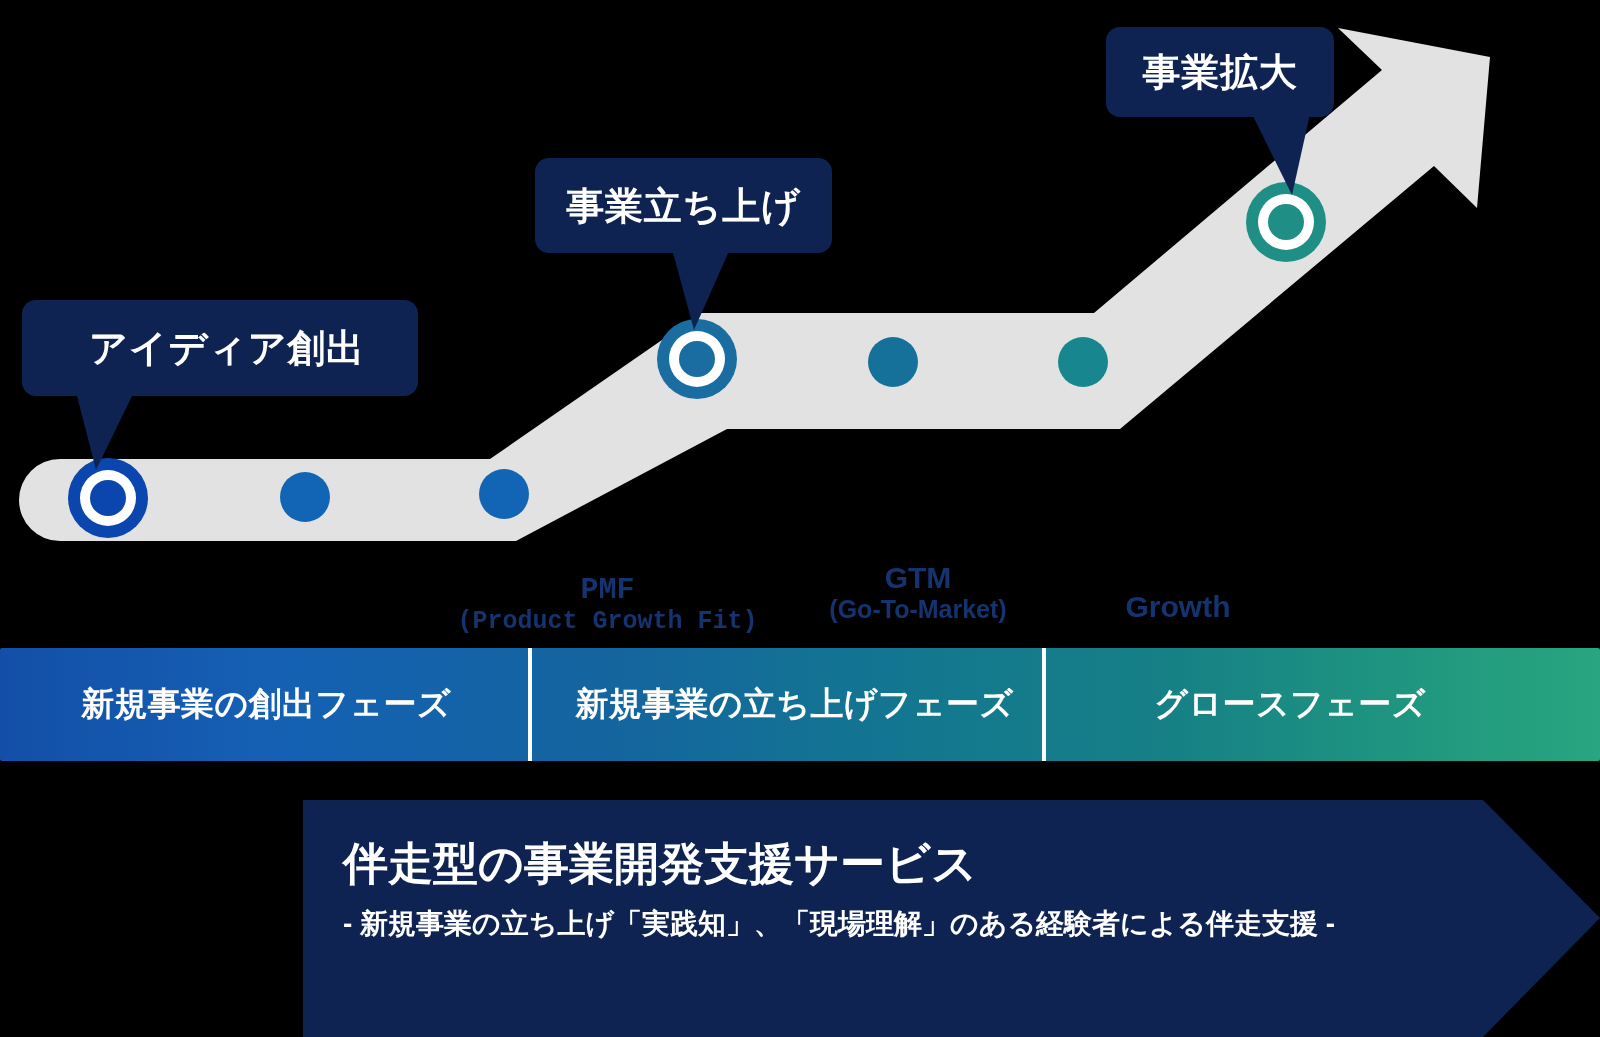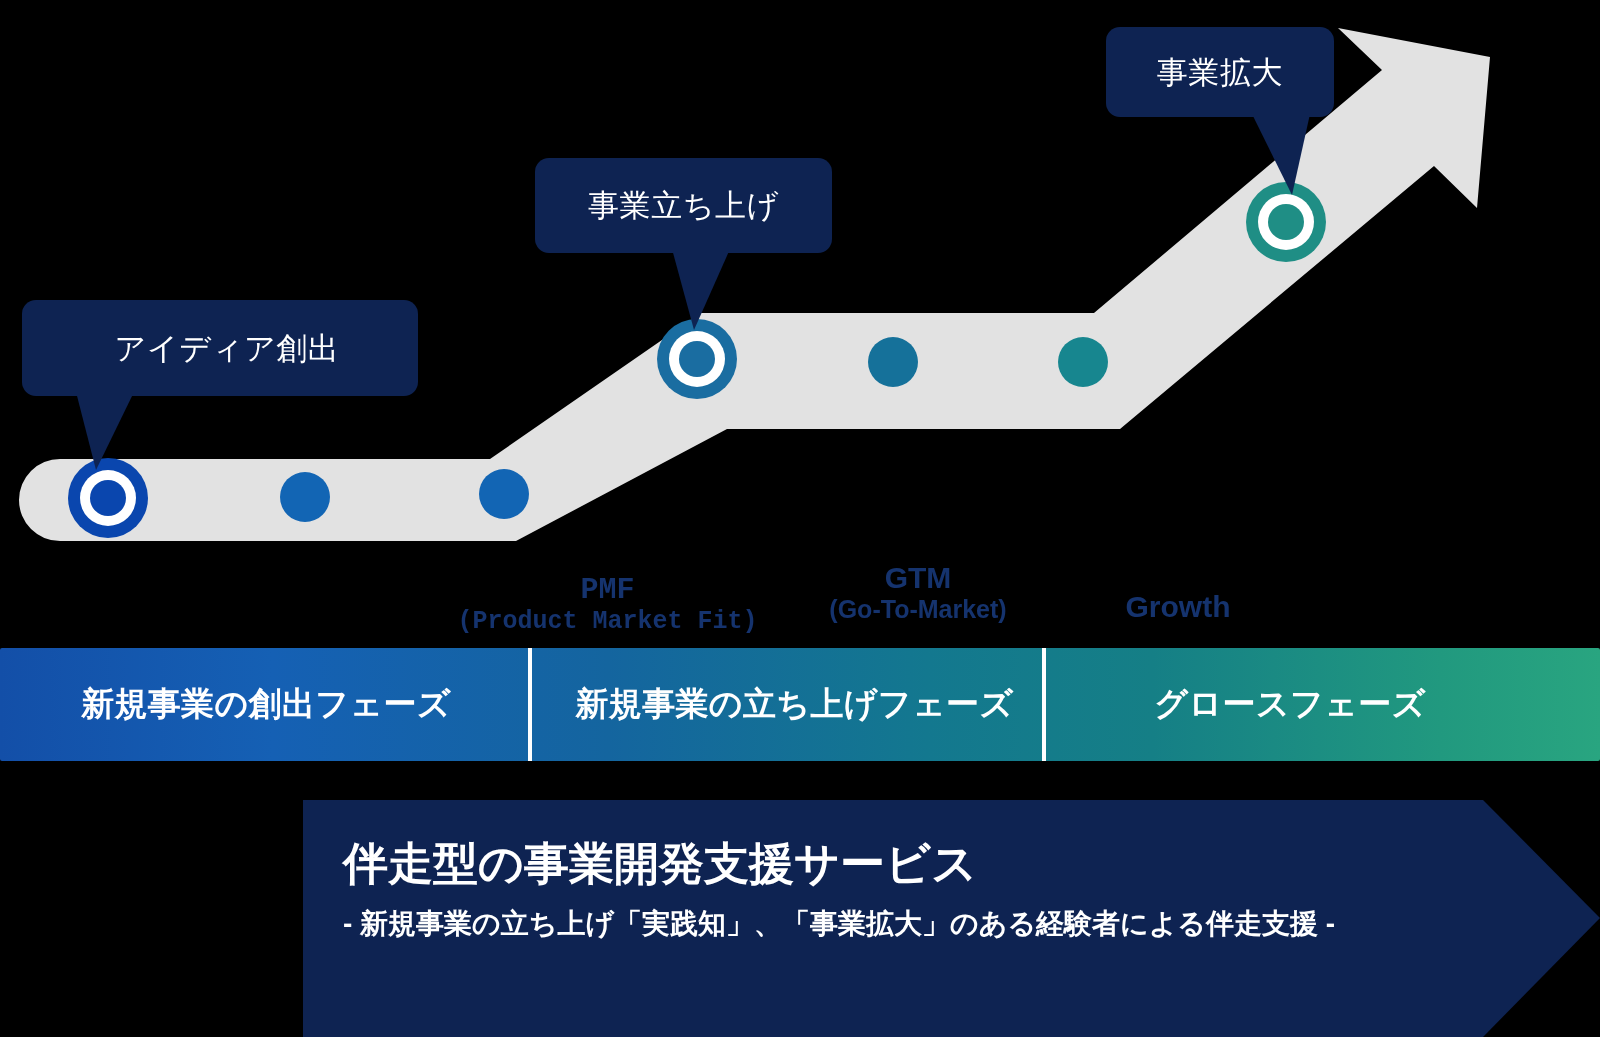--- a/index.html
+++ b/index.html
@@ -33,22 +33,22 @@
     position: absolute;
     background: #0E2352;
     border-radius: 14px;
     display: flex;
     align-items: center;
     justify-content: center;
     box-sizing: border-box;
   }
   .bubble-label {
     color: #ffffff;
-    font-weight: normal;
-    font-size: 31px;
+    font-weight: bold;
+    font-size: 38px;
     letter-spacing: 0.02em;
     white-space: nowrap;
     line-height: 1;
   }
 
   
   .stage-label {
     position: absolute;
     color: #15336E;
     font-weight: bold;
@@ -192,21 +192,21 @@
   <div class="bubble" style="left:535px; top:158px; width:297px; height:95px;">
     <span class="bubble-label">事業立ち上げ</span>
   </div>
 
   <div class="bubble" style="left:1106px; top:27px; width:228px; height:90px;">
     <span class="bubble-label">事業拡大</span>
   </div>
 
   <div class="stage-label" style="left:455px; top:574px; width:305px;font-family:Liberation Mono, monospace;">
     <span class="abbr">PMF</span>
-    <span class="full">(Product Market Fit)</span>
+    <span class="full">(Product Growth Fit)</span>
   </div>
 
   <div class="stage-label" style="left:808px; top:561px; width:220px;">
     <span class="abbr">GTM</span>
     <span class="full">(Go-To-Market)</span>
   </div>
 
   <div class="stage-label single" style="left:1078px; top:590px; width:200px;">
     <span class="abbr">Growth</span>
   </div>
@@ -224,17 +224,17 @@
       <span class="phase-text">グロースフェーズ</span>
     </div>
   </div>
 
   <div id="banner-wrap">
     <svg class="layer" style="width:1297px; height:237px;" viewBox="0 0 1297 237">
       <path fill="#0E2352" d="M 0,0 L 1180,0 L 1297,118 L 1180,237 L 0,237 Z"></path>
     </svg>
     <div id="banner-text">
       <div id="banner-title">伴走型の事業開発支援サービス</div>
-      <div id="banner-sub">- 新規事業の立ち上げ「実践知」、「事業拡大」のある経験者による伴走支援 -</div>
+      <div id="banner-sub">- 新規事業の立ち上げ「実践知」、「現場理解」のある経験者による伴走支援 -</div>
     </div>
   </div>
 
 </div>
 
 </body></html>

